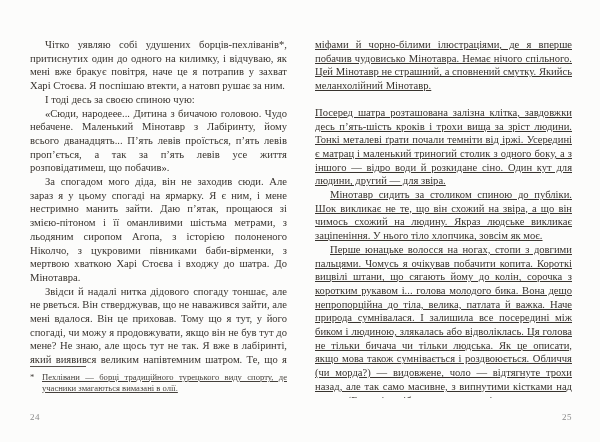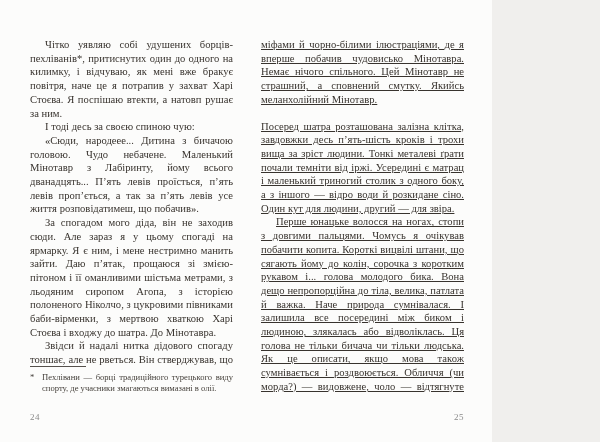--- a/index.html
+++ b/index.html
@@ -3,21 +3,21 @@
 <meta charset="utf-8">
 <style>
   html, body { margin: 0; padding: 0; }
   body {
     width: 600px; height: 442px;
     background: #f0efed;
     font-family: "Liberation Serif", "DejaVu Serif", serif;
   }
   .spread {
     position: relative;
-    width: 492px; height: 442px;
+    width: 600px; height: 442px;
     background: #fcfcfb;
     display: flex;
     color: #38332e;
   }
   .page { position: relative; width: 300px; height: 442px; }
   .text-block {
     position: absolute; top: 38px;
     font-size: 10.6px; line-height: 13.7px;
     text-align: justify;
     overflow: hidden;
@@ -29,21 +29,21 @@
   p.gap-above { margin-top: 13px; }
   p.italic { }
   .footnote { position: absolute; top: 366px; left: 30px; right: 13px; }
   .footnote-rule { width: 56px; border-top: 1px solid #55504b; margin-bottom: 5px; }
   .footnote-body {
     display: flex;
     font-size: 8.6px; line-height: 11px;
     color: #45403b; text-align: justify;
   }
   .fn-marker { flex: 0 0 12px; width: 12px; }
-  .fn-text { flex: 1; }
+  .fn-text { flex: 1; text-decoration: underline; }
   .page-number {
     position: absolute; top: 412px;
     font-size: 9px; color: #8a8a8a; letter-spacing: 0.5px;
   }
   .page-left  .page-number { left: 30px; }
   .page-right .page-number { right: 28px; }
 </style>
 </head>
 <body>
 
@@ -66,19 +66,20 @@
       </div>
     </div>
 
     <div class="page-number">24</div>
   </section>
 
   <section class="page page-right">
     <div class="text-block">
       <p class="para">міфами й чорно-білими ілюстраціями, де я вперше побачив чудовисько Мінотавра. Немає нічого спільного. Цей Мінотавр не страшний, а сповнений смутку. Якийсь меланхолійний Мінотавр.</p>
       <p class="para gap-above">Посеред шатра розташована залізна клітка, завдовжки десь п’ять-шість кроків і трохи вища за зріст людини. Тонкі металеві ґрати почали темніти від іржі. Усередині є матрац і маленький триногий столик з одного боку, а з іншого — відро води й розкидане сіно. Один кут для людини, другий — для звіра.</p>
+      <p class="para indent">Мінотавр сидить за столиком спиною до публіки. Шок викликає не те, що він схожий на звіра, а що він чимось схожий на людину. Якраз людське викликає заціпеніння. У нього тіло хлопчика, зовсім як моє.</p>
       <p class="para indent">Перше юнацьке волосся на ногах, стопи з довгими пальцями. Чомусь я очікував побачити копита. Короткі вицвілі штани, що сягають йому до колін, сорочка з коротким рукавом і... голова молодого бика. Вона дещо непропорційна до тіла, велика, патлата й важка. Наче природа сумнівалася. І залишила все посередині між биком і людиною, злякалась або відволіклась. Ця голова не тільки бичача чи тільки людська. Як це описати, якщо мова також сумнівається і роздвоюється. Обличчя (чи морда?) — видовжене, чоло — відтягнуте трохи назад, але так само масивне, з випнутими кістками над очима. (Взагалі подібне чоло мають усі</p>
     </div>
 
     <div class="page-number">25</div>
   </section>
 
 </div>
 
 </body></html>

